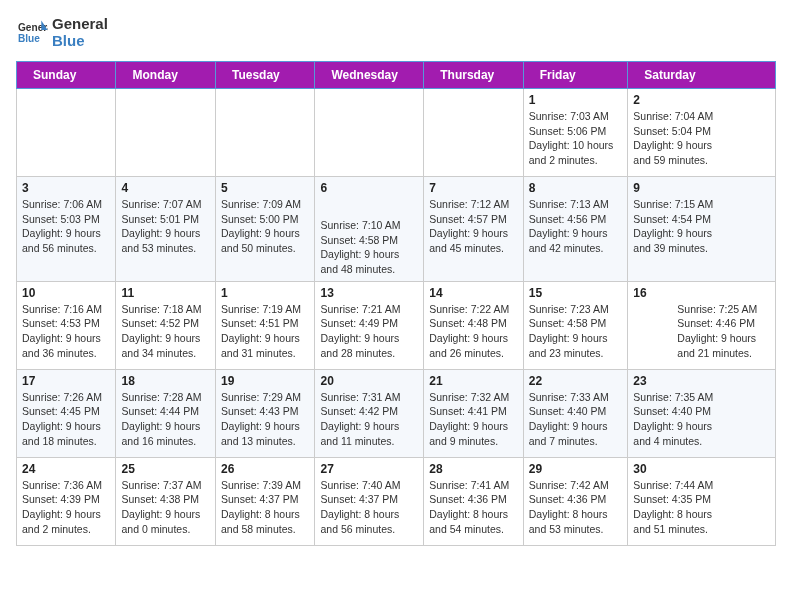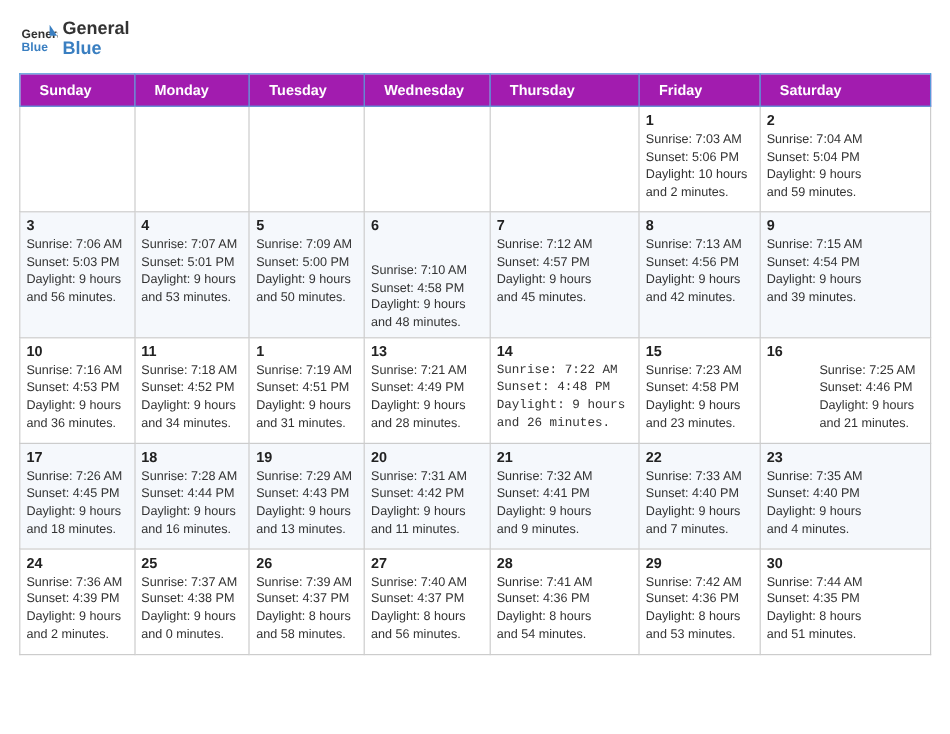--- a/index.html
+++ b/index.html
@@ -204,21 +204,21 @@
         </td>
         <td>
           <div class="day-number">13</div>
           <div class="day-info" style="white-space: pre-line;">Sunrise: 7:21 AM
 Sunset: 4:49 PM
 Daylight: 9 hours
 and 28 minutes.</div>
         </td>
         <td>
           <div class="day-number">14</div>
-          <div class="day-info" style="white-space: pre-line; font-family: Liberation Mono, monospace;">Sunrise: 7:22 AM
+          <div class="day-info" style="white-space: pre-line;">Sunrise: 7:22 AM
 Sunset: 4:48 PM
 Daylight: 9 hours
 and 26 minutes.</div>
         </td>
         <td>
           <div class="day-number">15</div>
           <div class="day-info" style="white-space: pre-line;">Sunrise: 7:23 AM
 Sunset: 4:58 PM
 Daylight: 9 hours
 and 23 minutes.</div>

